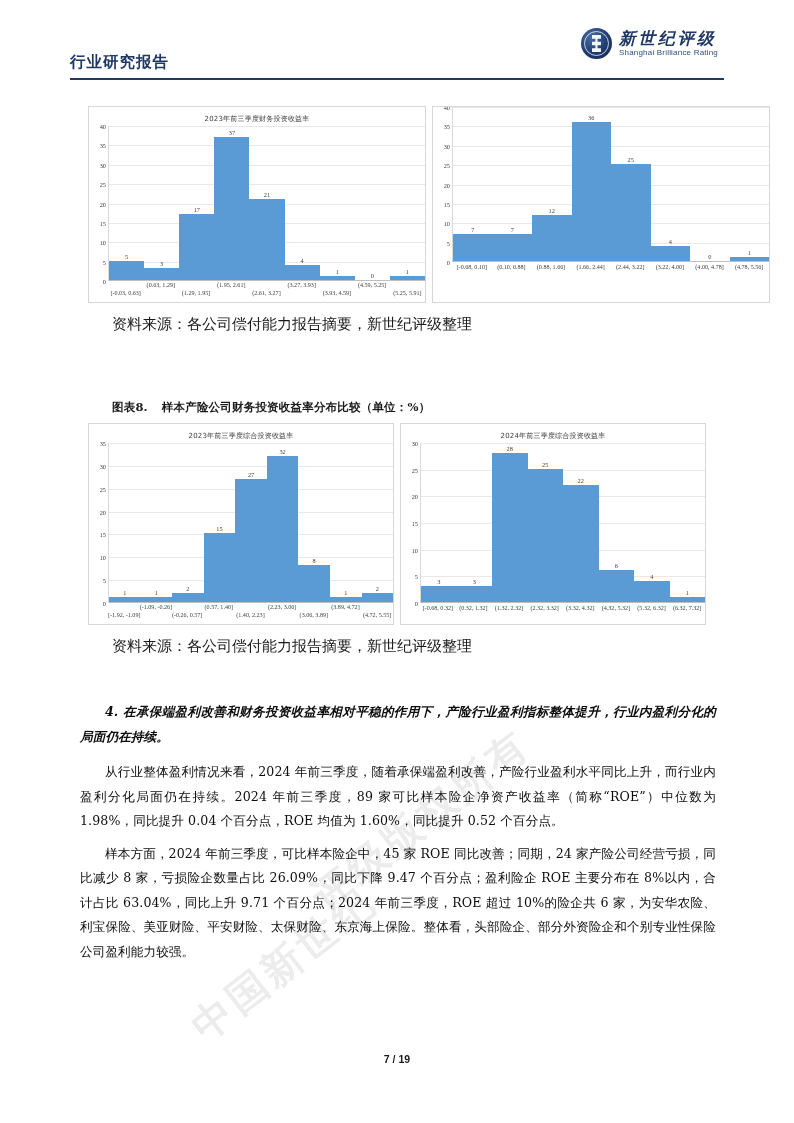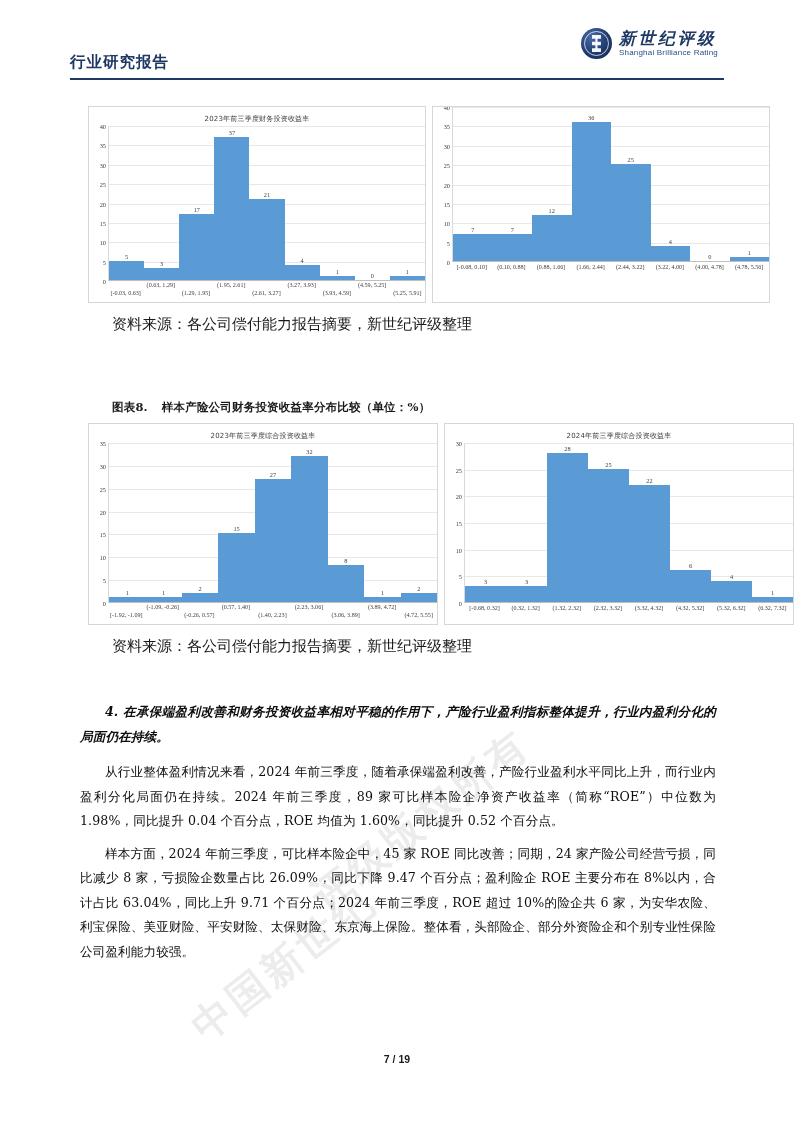--- a/index.html
+++ b/index.html
@@ -425,21 +425,21 @@
           </div>
         </div>
       </div>
     <div class="fig-source" style="margin-top:12px;">资料来源：各公司偿付能力报告摘要，新世纪评级整理</div>
   </div>
 
   <div class="section-fig" style="position:absolute; left:112px; top:400px; width:682px;">
     <div class="fig-caption">
       <span class="num">图表8.</span><span>样本产险公司财务投资收益率分布比较（单位：%）</span>
     </div>
-    <div class="chart-row" id="fig8-charts" style="margin-top:8px; margin-left:-24px; width:706px;">
+    <div class="chart-row" id="fig8-charts" style="margin-top:8px; margin-left:-24px; width:618px;">
         <div class="chart-card">
           <div class="chart-title">2023年前三季度综合投资收益率</div>
           <div class="plot-area" style="height: 160px;">
             <div class="y-axis">
               <div class="y-tick" style="top: 160px;">0</div>
               <div class="y-tick" style="top: 137.143px;">5</div>
               <div class="y-tick" style="top: 114.286px;">10</div>
               <div class="y-tick" style="top: 91.4286px;">15</div>
               <div class="y-tick" style="top: 68.5714px;">20</div>
               <div class="y-tick" style="top: 45.7143px;">25</div>

